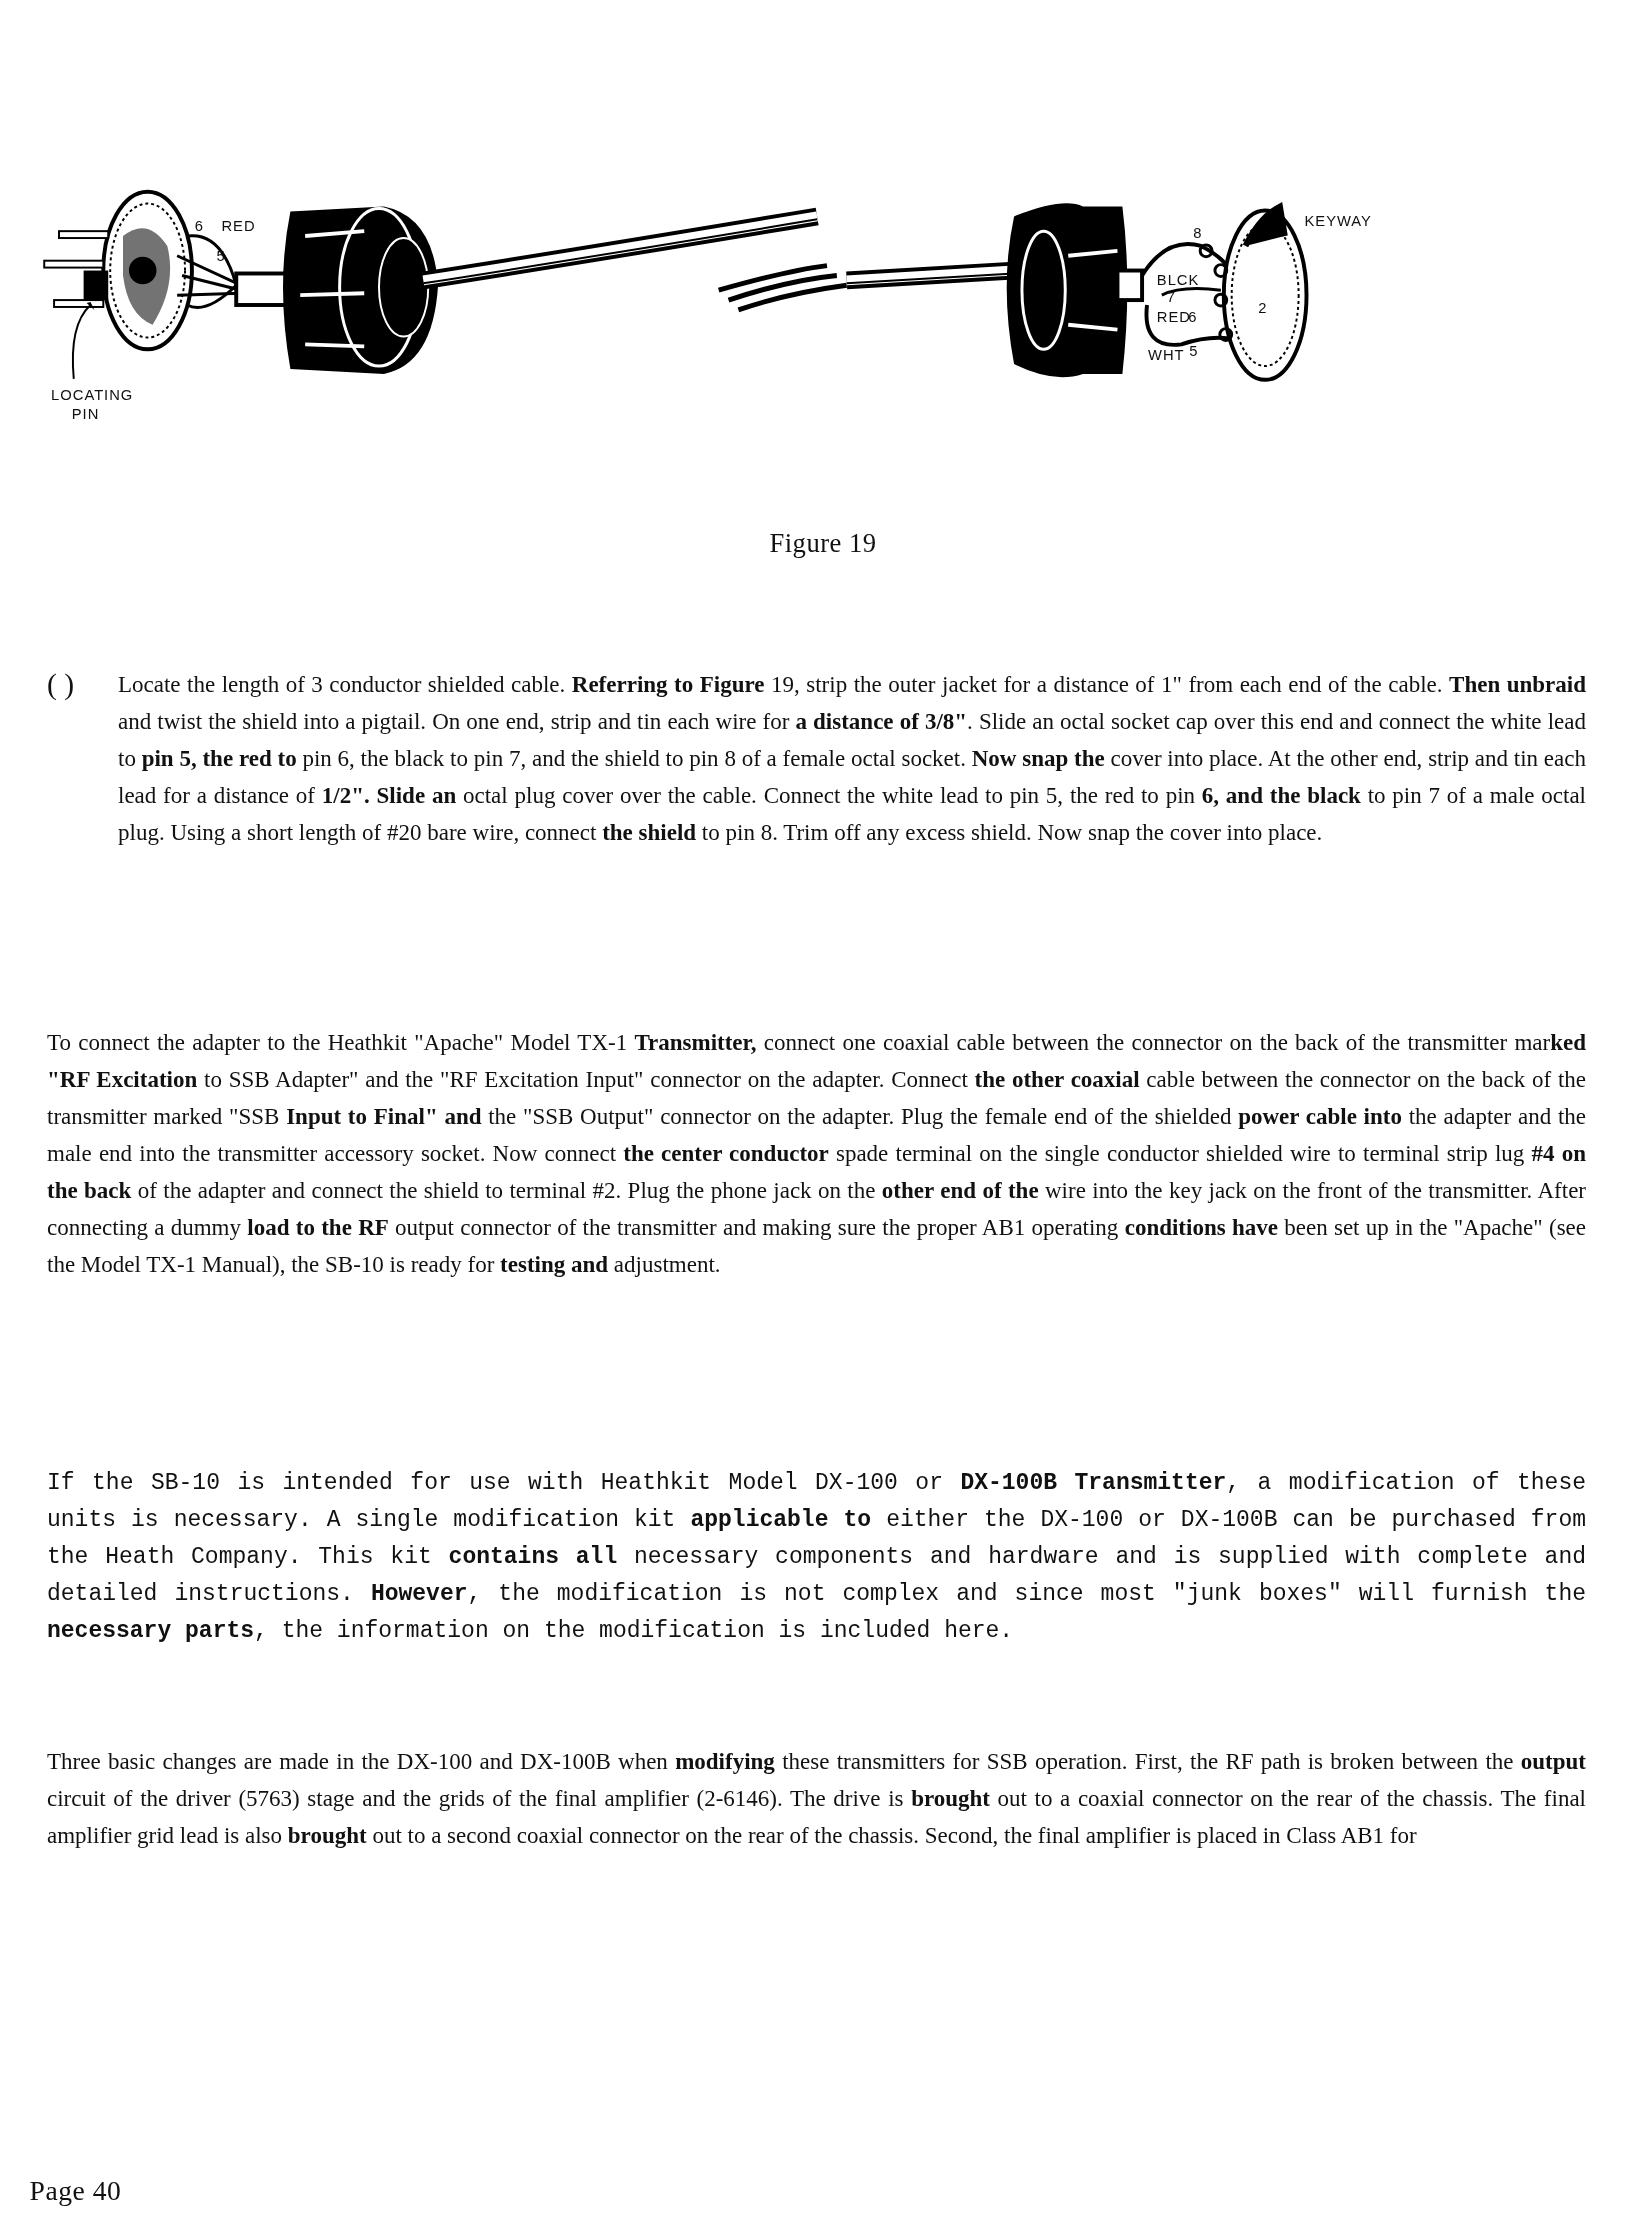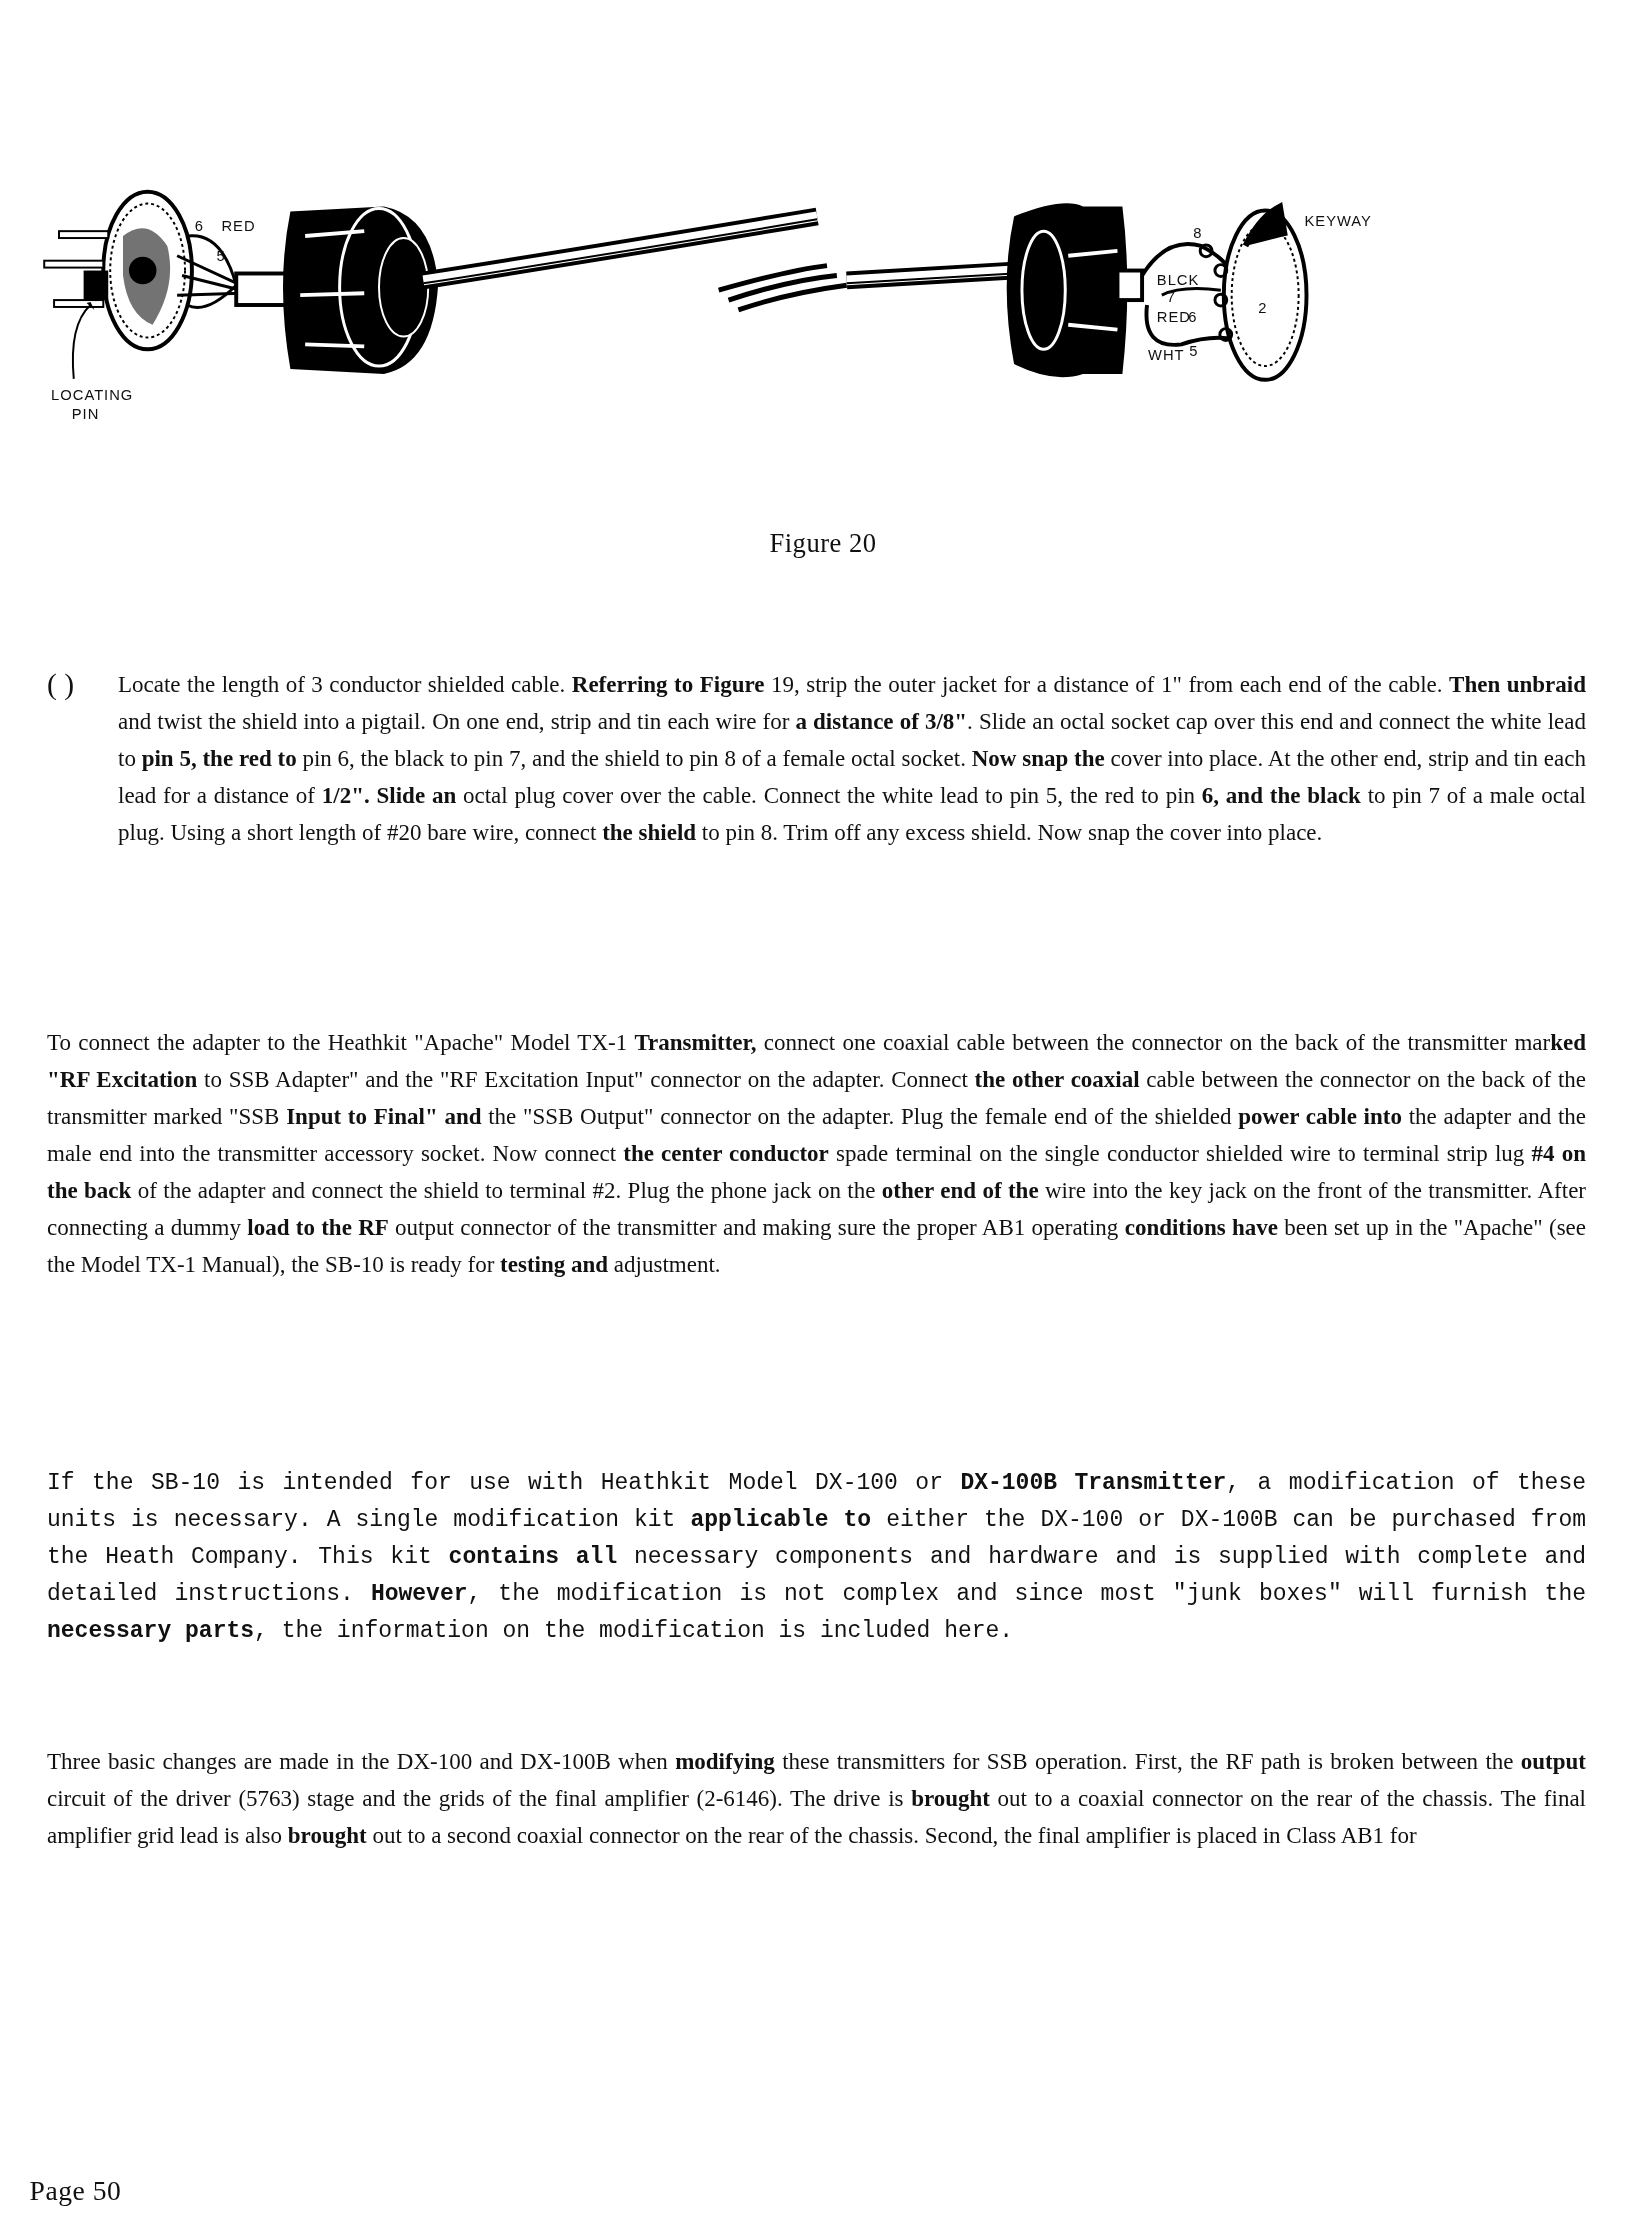--- a/index.html
+++ b/index.html
@@ -86,23 +86,23 @@
     <text class="fig-label" x="1135" y="110" font-size="14">BLCK</text>
     <text class="fig-label" x="1145" y="127" font-size="14">7</text>
     <text class="fig-label" x="1135" y="147" font-size="14">RED</text>
     <text class="fig-label" x="1167" y="147" font-size="14">6</text>
     <text class="fig-label" x="1126" y="186" font-size="16">WHT</text>
     <text class="fig-label" x="1168" y="182" font-size="16">5</text>
     <text class="fig-label" x="1238" y="138" font-size="14">2</text>
   </svg>
 </div>
 
-<div class="caption">Figure 20</div>
+<div class="caption">Figure 19</div>
 
 <div class="p1-check">(   )</div>
 <div class="para p1"><span>Locate the length of 3 conductor shielded cable. </span><b>Referring to Figure</b><span> 19, strip the outer jacket for a distance of 1" from each end of the cable. </span><b>Then unbraid</b><span> and twist the shield into a pigtail. On one end, strip and tin each wire for </span><b>a distance of 3/8"</b><span>. Slide an octal socket cap over this end and connect the white lead to </span><b>pin 5, the red to</b><span> pin 6, the black to pin 7, and the shield to pin 8 of a female octal socket. </span><b>Now snap the</b><span> cover into place. At the other end, strip and tin each lead for a distance of </span><b>1/2". Slide an</b><span> octal plug cover over the cable. Connect the white lead to pin 5, the red to pin </span><b>6, and the black</b><span> to pin 7 of a male octal plug. Using a short length of #20 bare wire, connect </span><b>the shield</b><span> to pin 8. Trim off any excess shield. Now snap the cover into place.</span></div>
 
 <div class="para p2"><span>To connect the adapter to the Heathkit "Apache" Model TX-1 </span><b>Transmitter,</b><span> connect one coaxial cable between the connector on the back of the transmitter mar</span><b>ked "RF Excitation</b><span> to SSB Adapter" and the "RF Excitation Input" connector on the adapter. Connect </span><b>the other coaxial</b><span> cable between the connector on the back of the transmitter marked "SSB </span><b>Input to Final" and</b><span> the "SSB Output" connector on the adapter. Plug the female end of the shielded </span><b>power cable into</b><span> the adapter and the male end into the transmitter accessory socket. Now connect </span><b>the center conductor</b><span> spade terminal on the single conductor shielded wire to terminal strip lug </span><b>#4 on the back</b><span> of the adapter and connect the shield to terminal #2. Plug the phone jack on the </span><b>other end of the</b><span> wire into the key jack on the front of the transmitter. After connecting a dummy </span><b>load to the RF</b><span> output connector of the transmitter and making sure the proper AB1 operating </span><b>conditions have</b><span> been set up in the "Apache" (see the Model TX-1 Manual), the SB-10 is ready for </span><b>testing and</b><span> adjustment.</span></div>
 <div class="para p3"><span>If the SB-10 is intended for use with Heathkit Model DX-100 or </span><b>DX-100B Transmitter</b><span>, a modification of these units is necessary. A single modification kit </span><b>applicable to</b><span> either the DX-100 or DX-100B can be purchased from the Heath Company. This kit </span><b>contains all</b><span> necessary components and hardware and is supplied with complete and detailed instructions. </span><b>However</b><span>, the modification is not complex and since most "junk boxes" will furnish the </span><b>necessary parts</b><span>, the information on the modification is included here.</span></div>
 <div class="para p4"><span>Three basic changes are made in the DX-100 and DX-100B when </span><b>modifying</b><span> these transmitters for SSB operation. First, the RF path is broken between the </span><b>output</b><span> circuit of the driver (5763) stage and the grids of the final amplifier (2-6146). The drive is </span><b>brought</b><span> out to a coaxial connector on the rear of the chassis. The final amplifier grid lead is also </span><b>brought</b><span> out to a second coaxial connector on the rear of the chassis. Second, the final amplifier is placed in Class AB1 for</span></div>
 
-<div class="footer">Page 50</div>
+<div class="footer">Page 40</div>
 
 
 </body></html>

